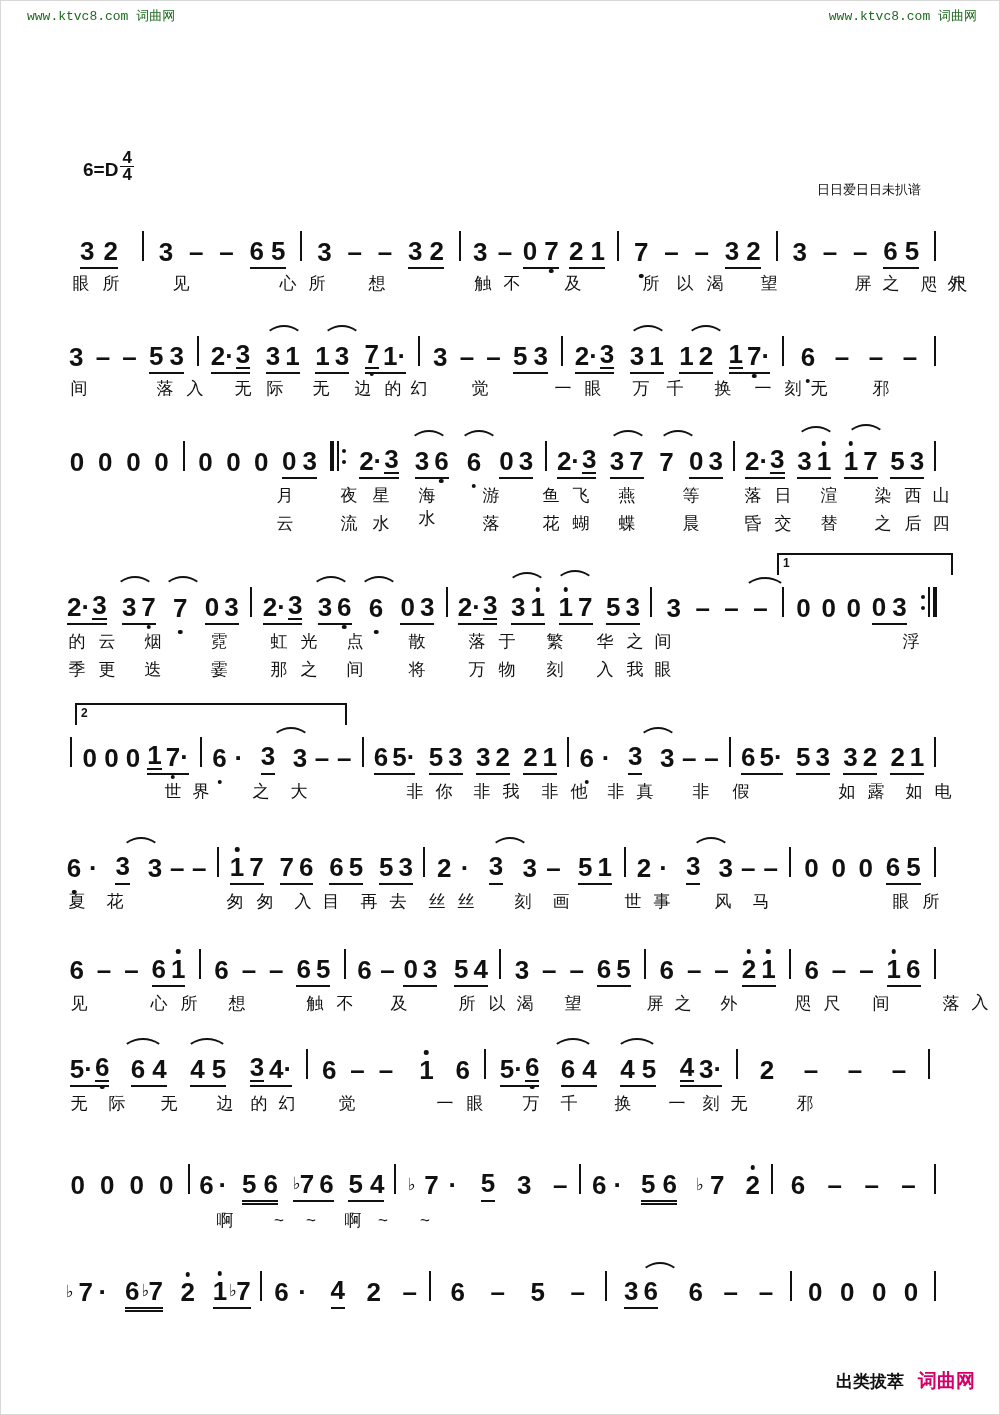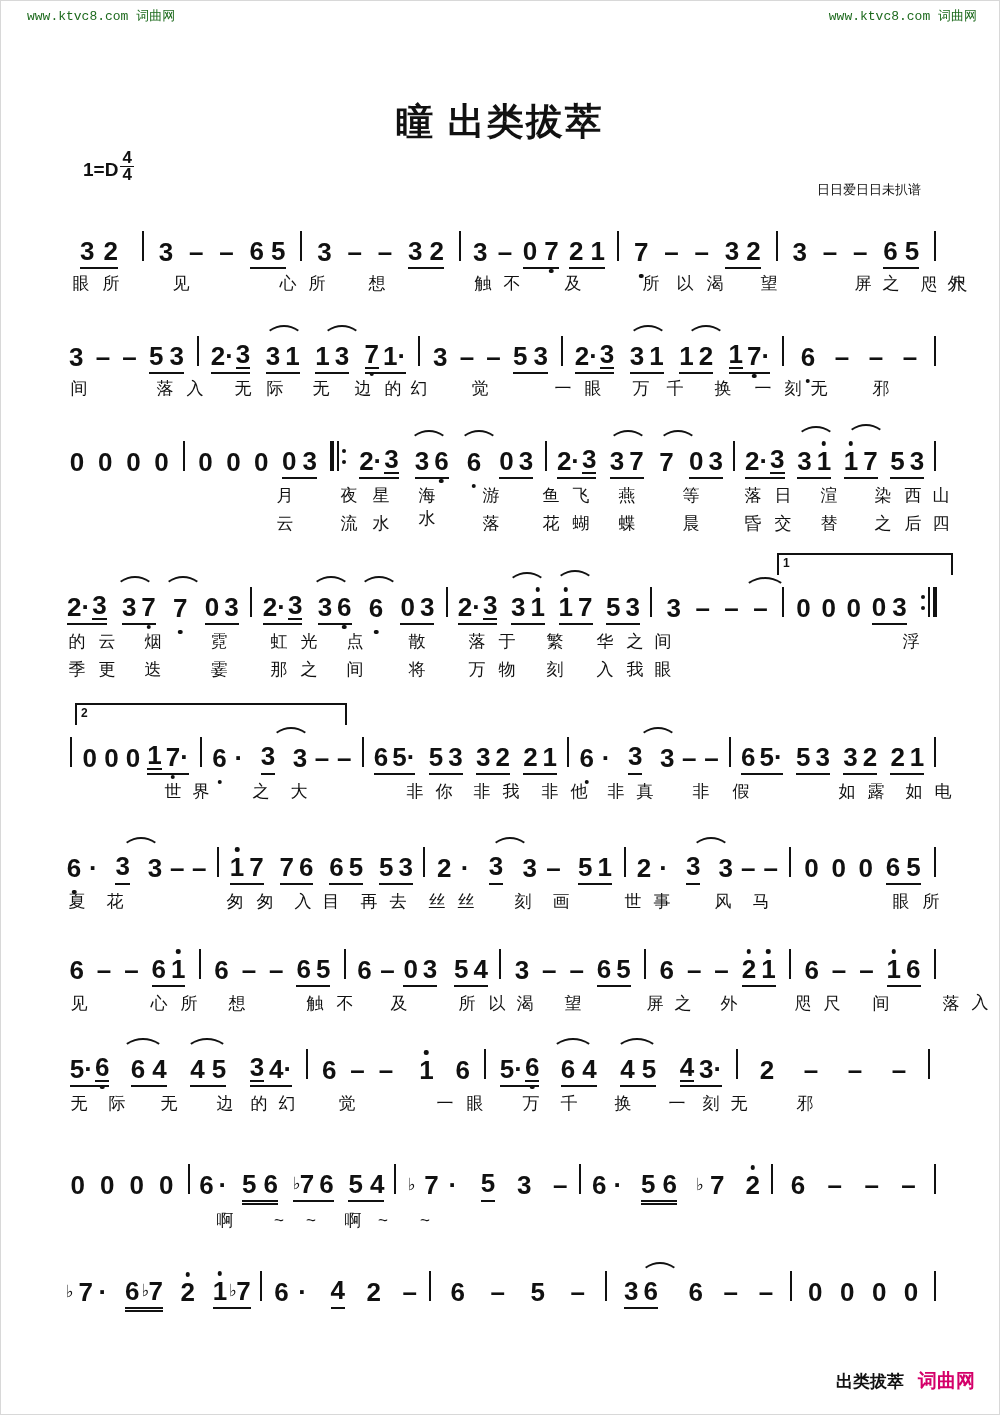--- a/index.html
+++ b/index.html
@@ -88,23 +88,22 @@
   .footer .brand{color:#d4006a;font-weight:700;margin-left:14px;font-size:19px;}
 </style>
 </head>
 <body>
 
 <div class="sheet">
 
   <div class="wm wm-l">www.ktvc8.com 词曲网</div>
   <div class="wm wm-r">www.ktvc8.com 词曲网</div>
 
-  <div class="title">瞳 出类拔萃</div>
   <div class="keysig">
-    <span>1=D</span>
+    <span>6=D</span>
     <span class="frac">
       <span class="num">4</span>
       <span class="den">4</span>
     </span>
   </div>
   <div class="credit">日日爱日日未扒谱</div>
 
   <div class="row" style="top:222px;">
     <div class="notes" style="width:880px;">
       <div class="m" style="width:92px;">

